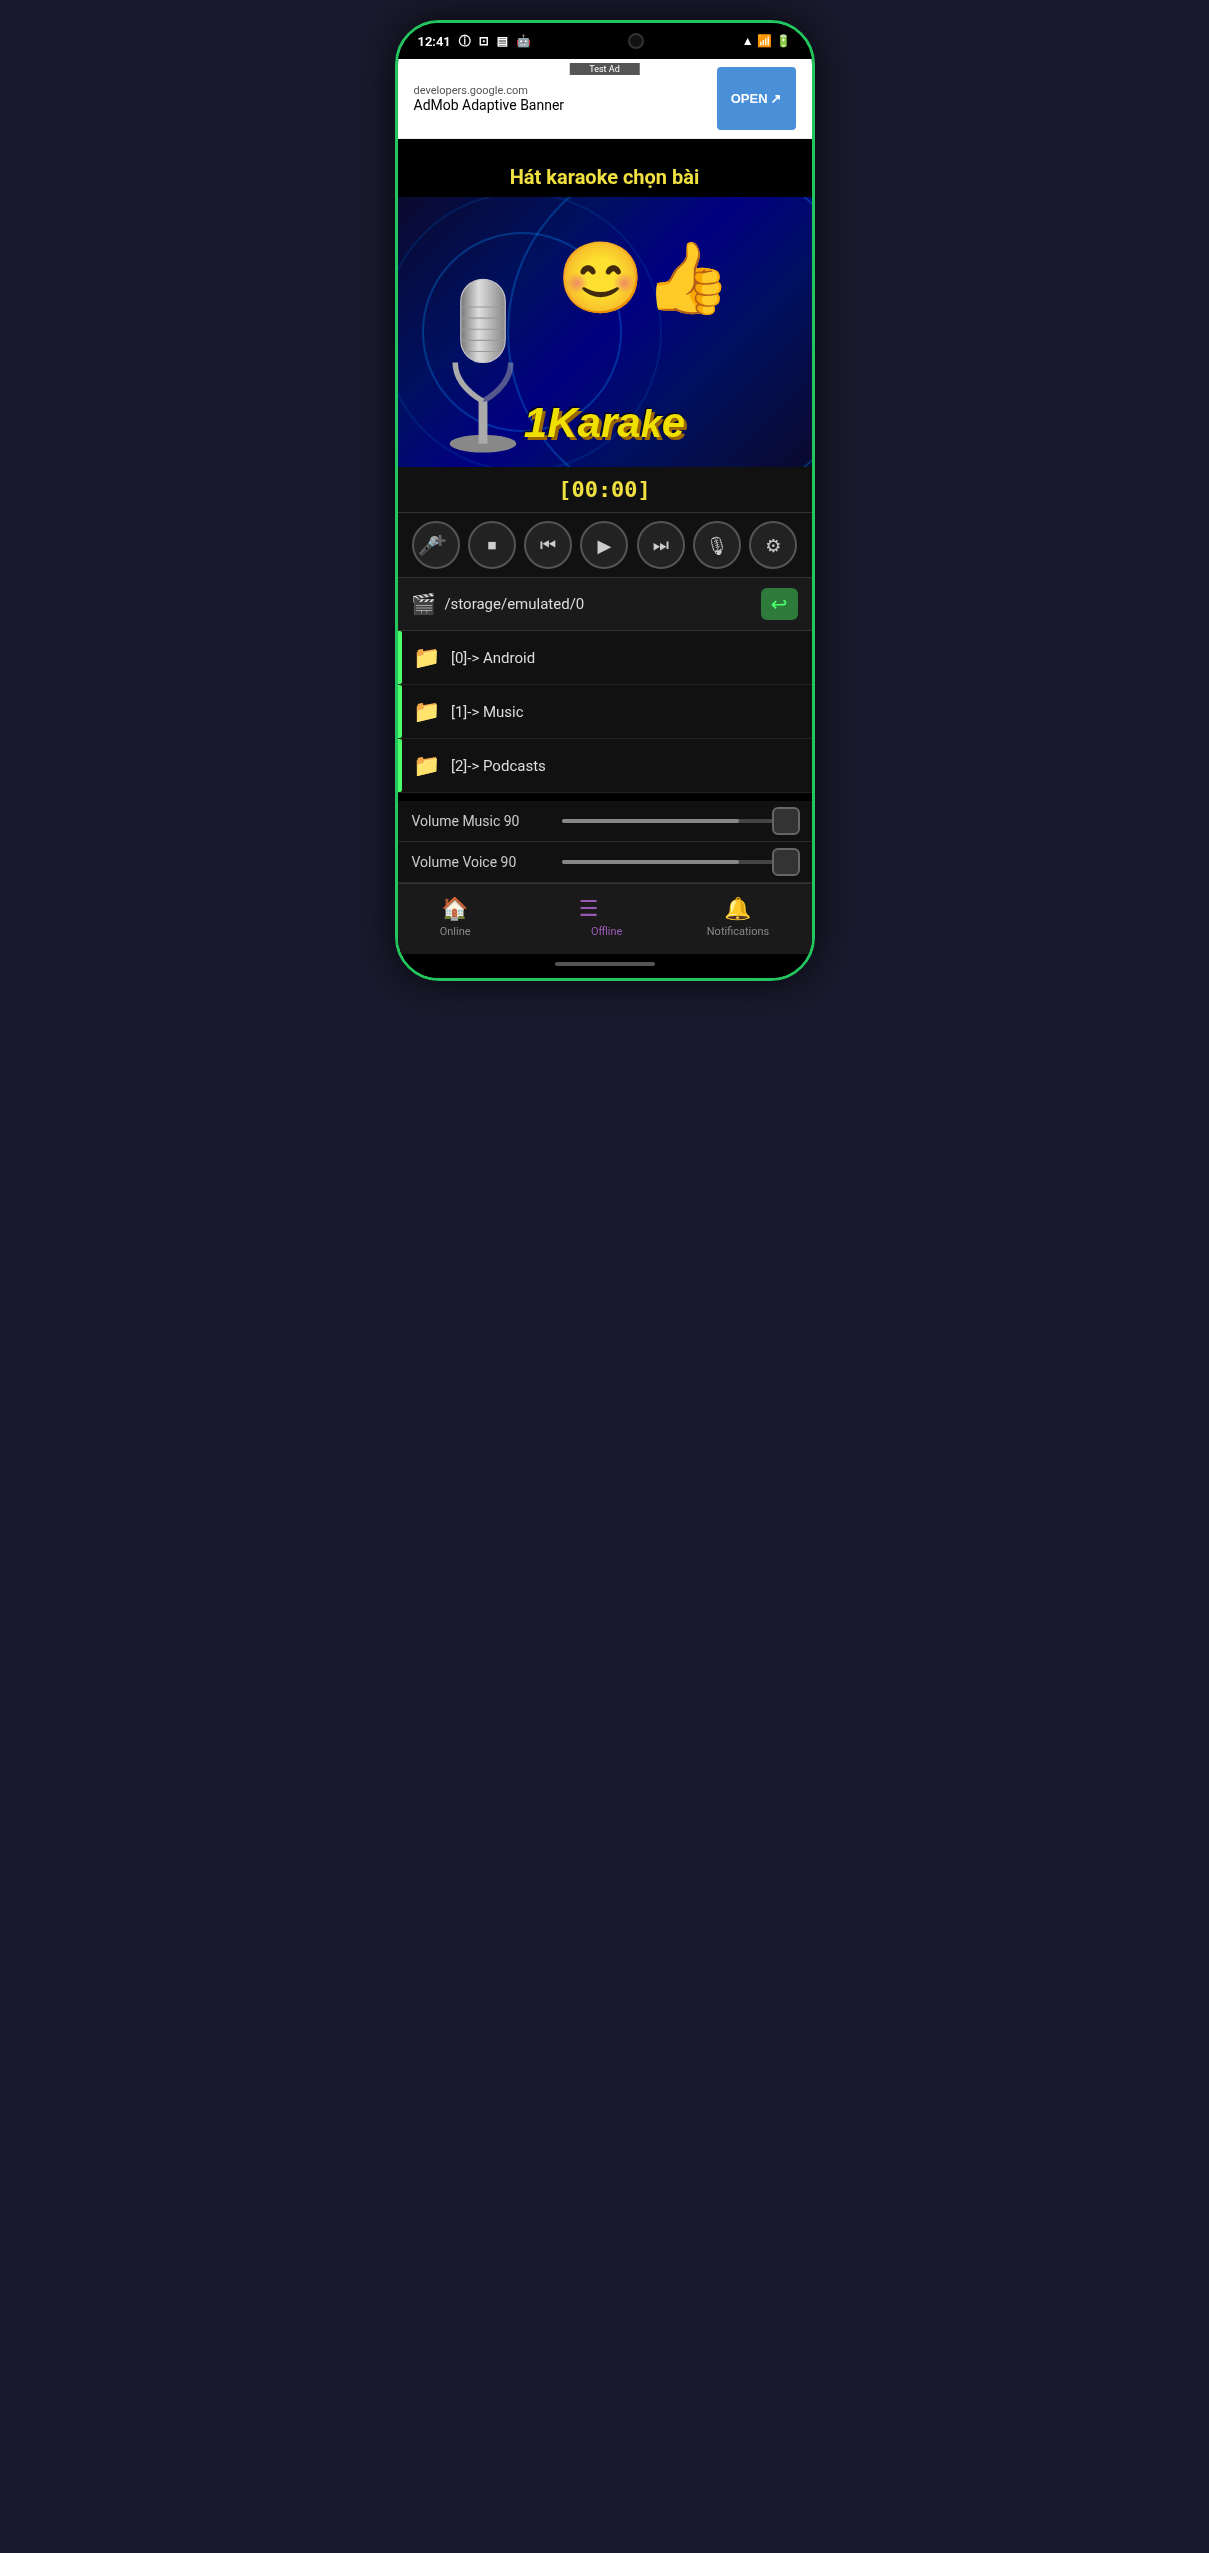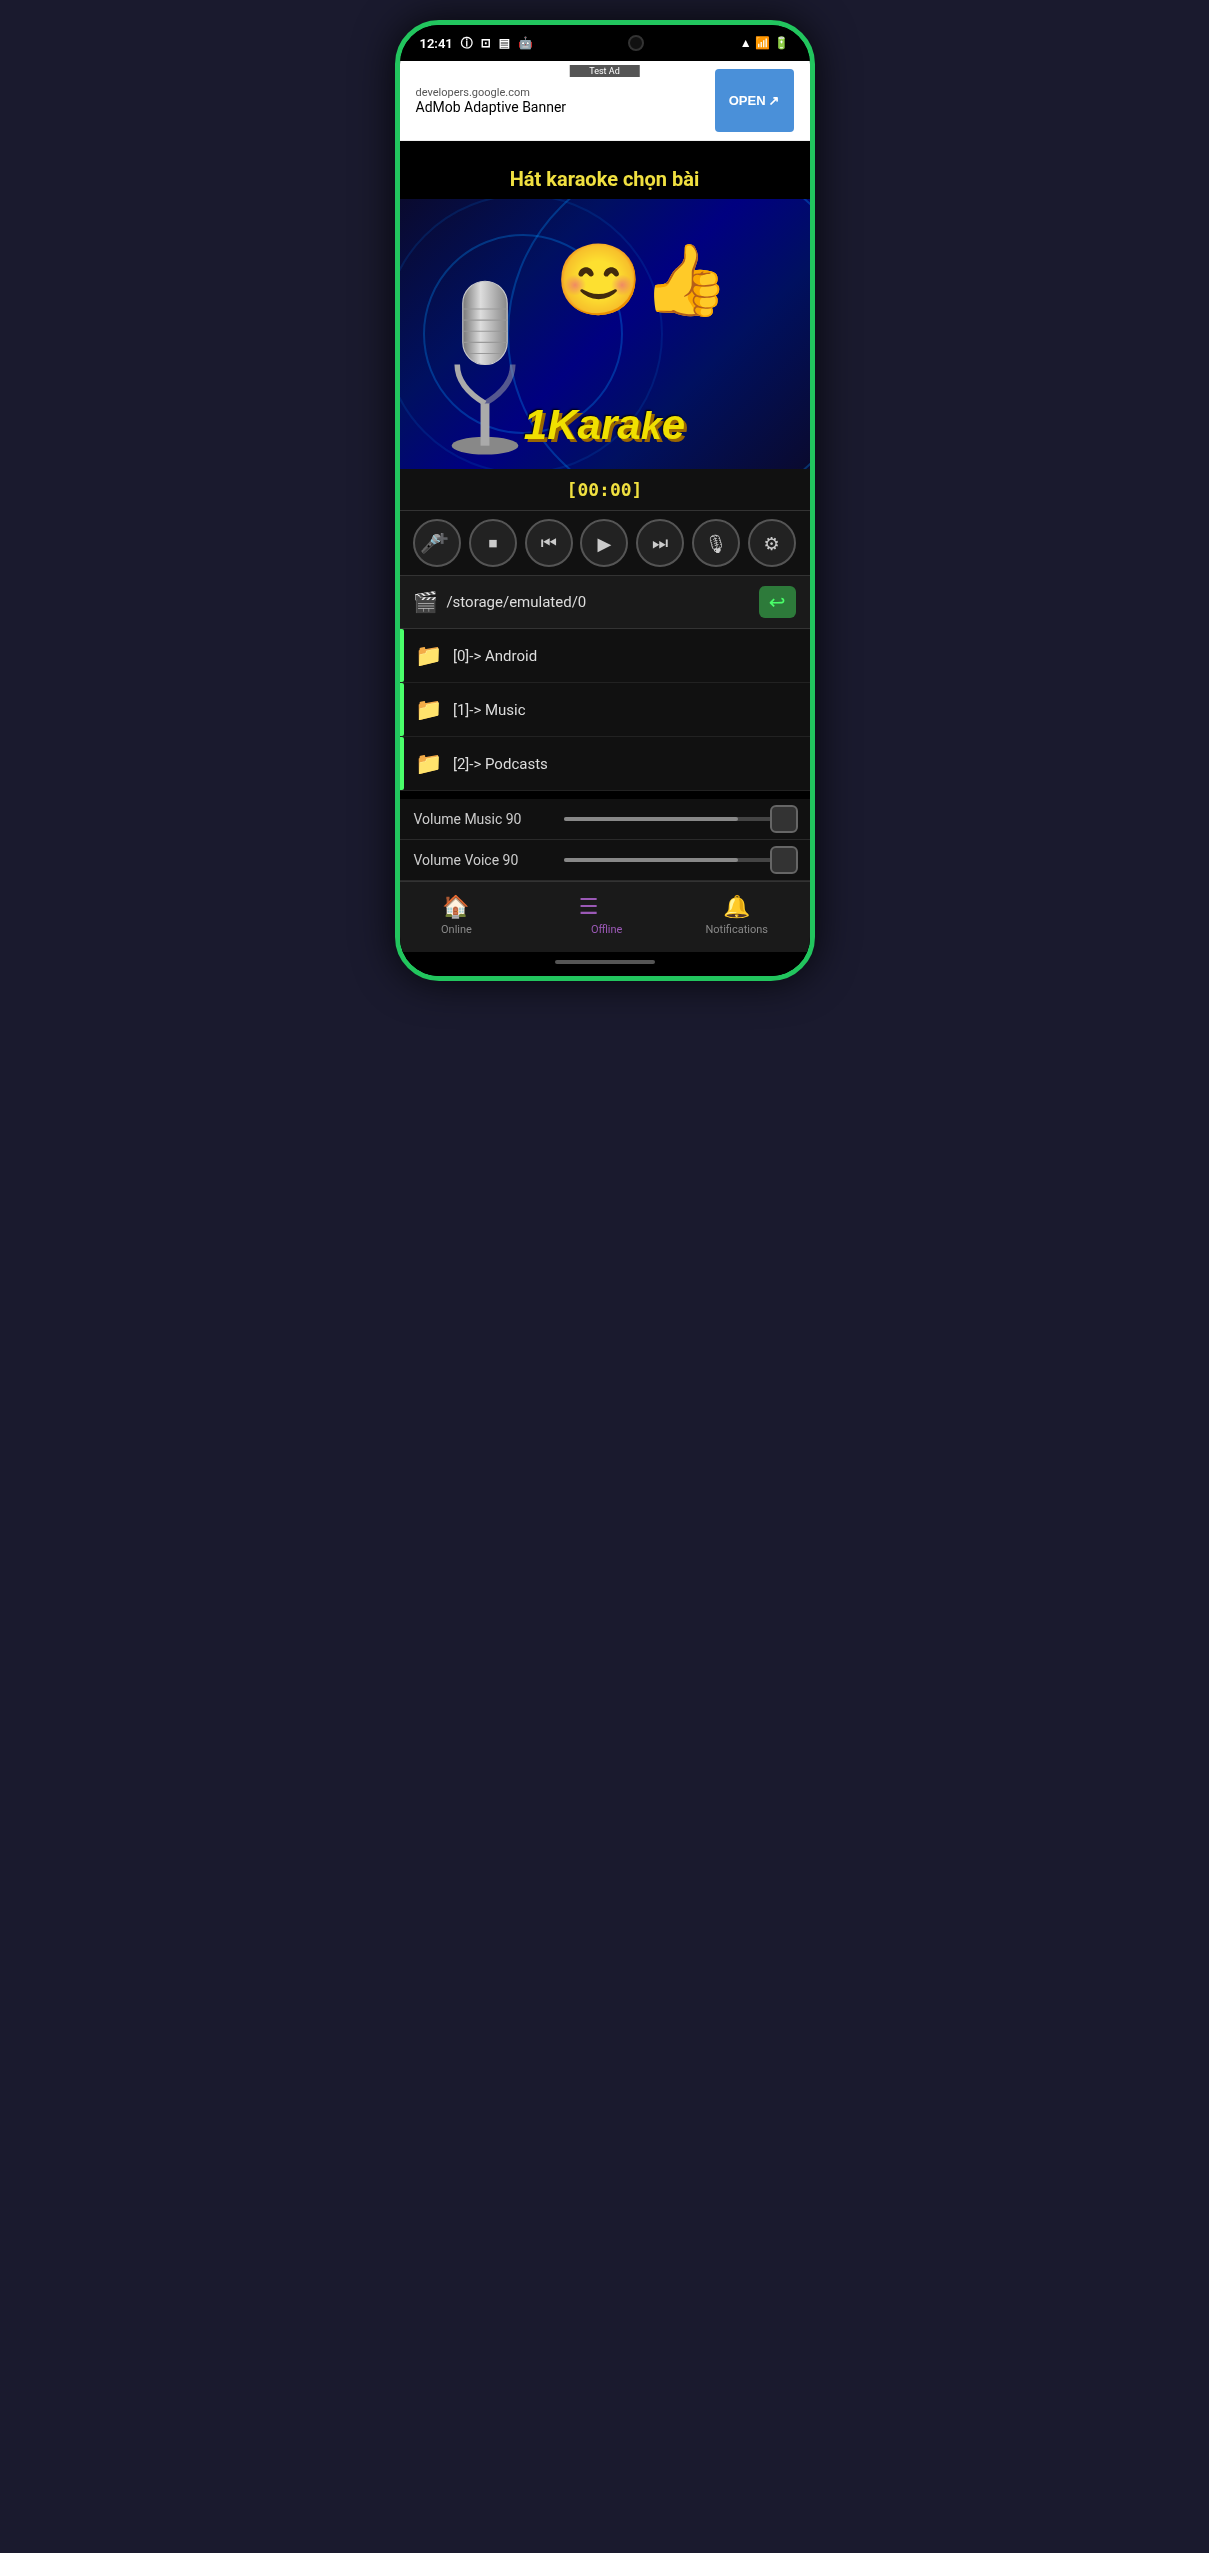--- a/index.html
+++ b/index.html
@@ -9,21 +9,21 @@
       justify-content: center;
       align-items: flex-start;
       min-height: 100vh;
       font-family: 'Roboto', Arial, sans-serif;
     }
     .phone-frame {
       width: 420px;
       min-height: 900px;
       background: #000;
       border-radius: 44px;
-      border: 5px solid #22c55e;
+      border: 3px solid #22c55e;
       overflow: hidden;
       position: relative;
       box-shadow: 0 0 40px rgba(0,0,0,0.8);
       margin: 20px auto;
     }
     
     .status-bar {
       background: #000;
       display: flex;
       justify-content: space-between;
@@ -147,21 +147,21 @@
       right: 80px;
       top: 40px;
       font-size: 70px;
     }
     
     .timer-bar {
       background: #111;
       text-align: center;
       padding: 10px;
       color: #f0e040;
-      font-size: 18px;
+      font-size: 22px;
       font-weight: bold;
       font-family: monospace;
     }
     
     .controls-bar {
       background: #111;
       display: flex;
       justify-content: space-around;
       align-items: center;
       padding: 8px 10px;

